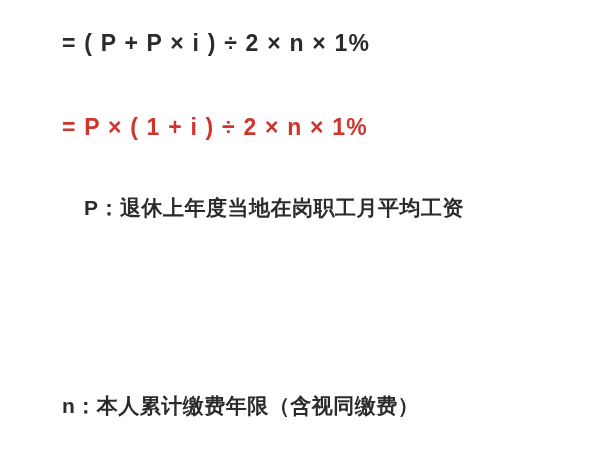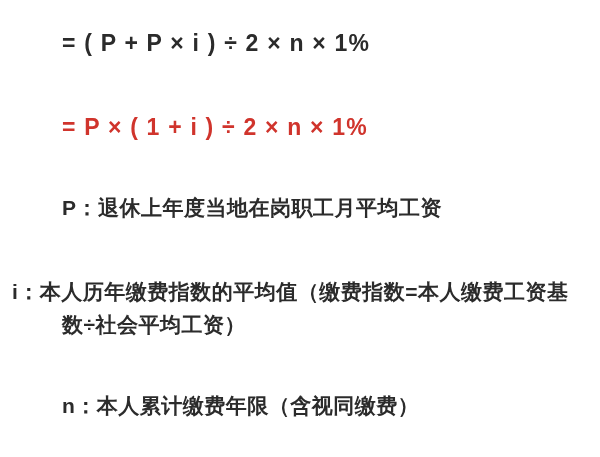--- a/index.html
+++ b/index.html
@@ -43,21 +43,21 @@
   .formula-2 {
     top: 114px;
     color: #d0342c;
   }
   .def {
     font-size: 21px;
     line-height: 33px;
   }
   .def-p {
     top: 191px;
-    padding-left: 62px;
+    padding-left: 84px;
   }
   .def-i {
     top: 275px;
     padding-left: 62px;
     text-indent: -50px;
     padding-right: 20px;
   }
   .def-n {
     top: 389px;
     padding-left: 62px;
@@ -67,17 +67,16 @@
 <body>
 
 <div class="page">
 
   <div class="line formula formula-1">= ( P + P × i ) ÷ 2 × n × 1%</div>
 
   <div class="line formula formula-2">= P × ( 1 + i ) ÷ 2 × n × 1%</div>
 
   <div class="line def def-p">P：退休上年度当地在岗职工月平均工资</div>
 
-  <div class="line def def-i">i：本人历年缴费指数的平均值（缴费指数=本人缴费工资基数÷社会平均工资）</div>
 
   <div class="line def def-n">n：本人累计缴费年限（含视同缴费）</div>
 
 </div>
 
 </body></html>

